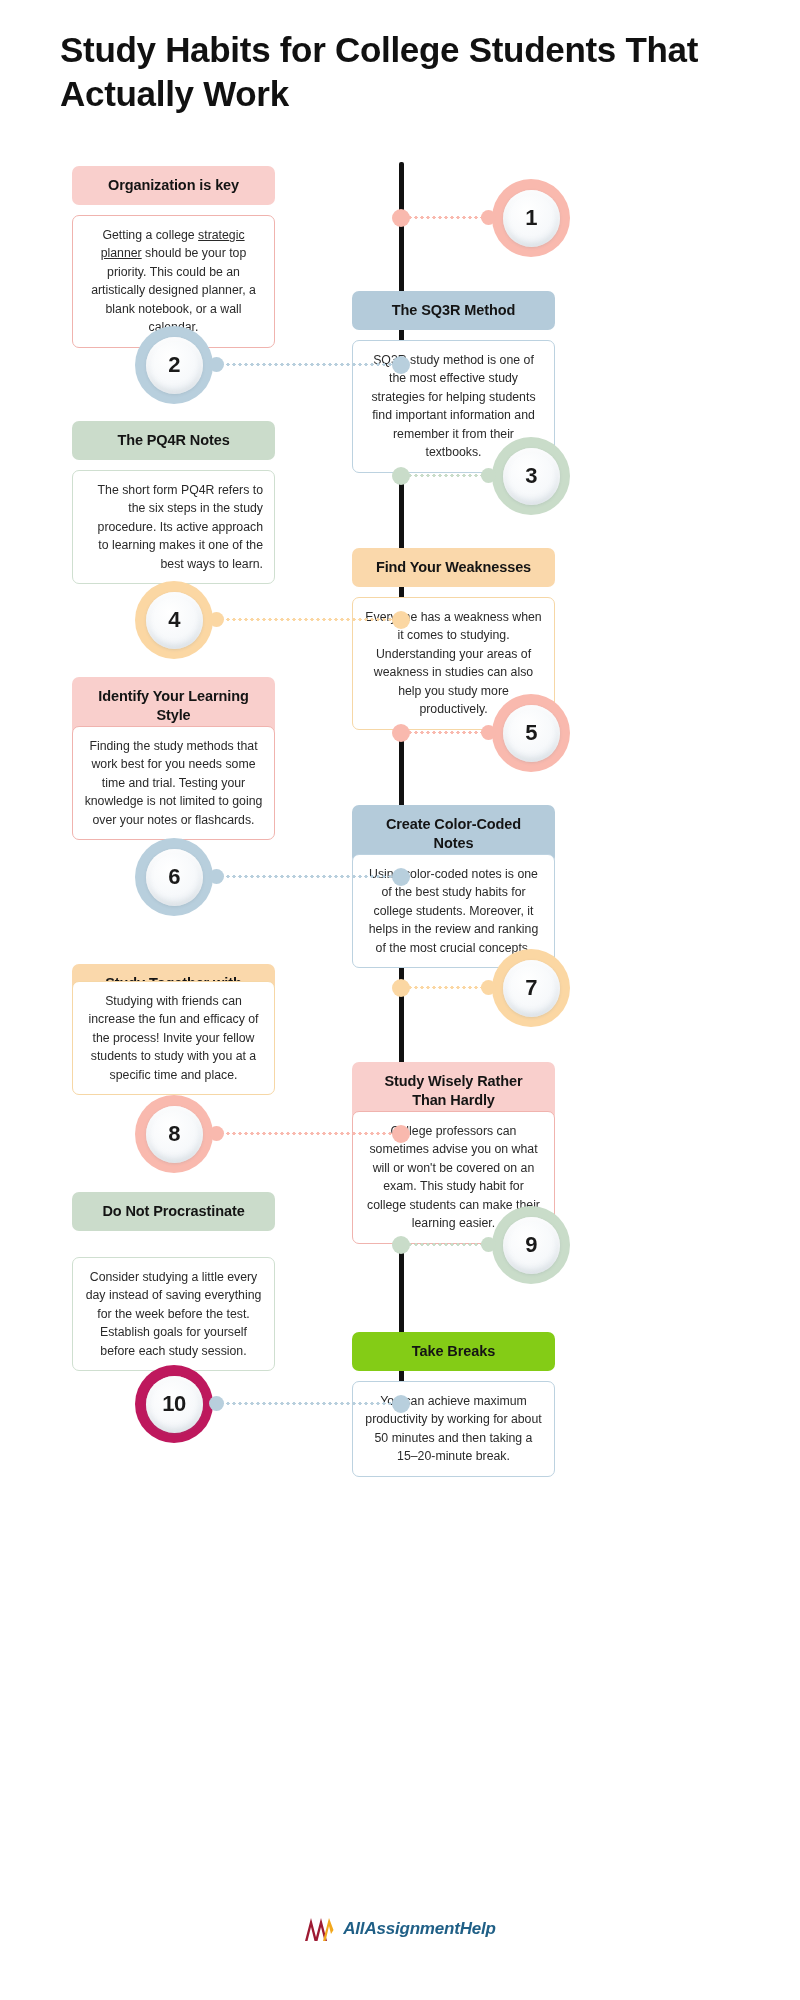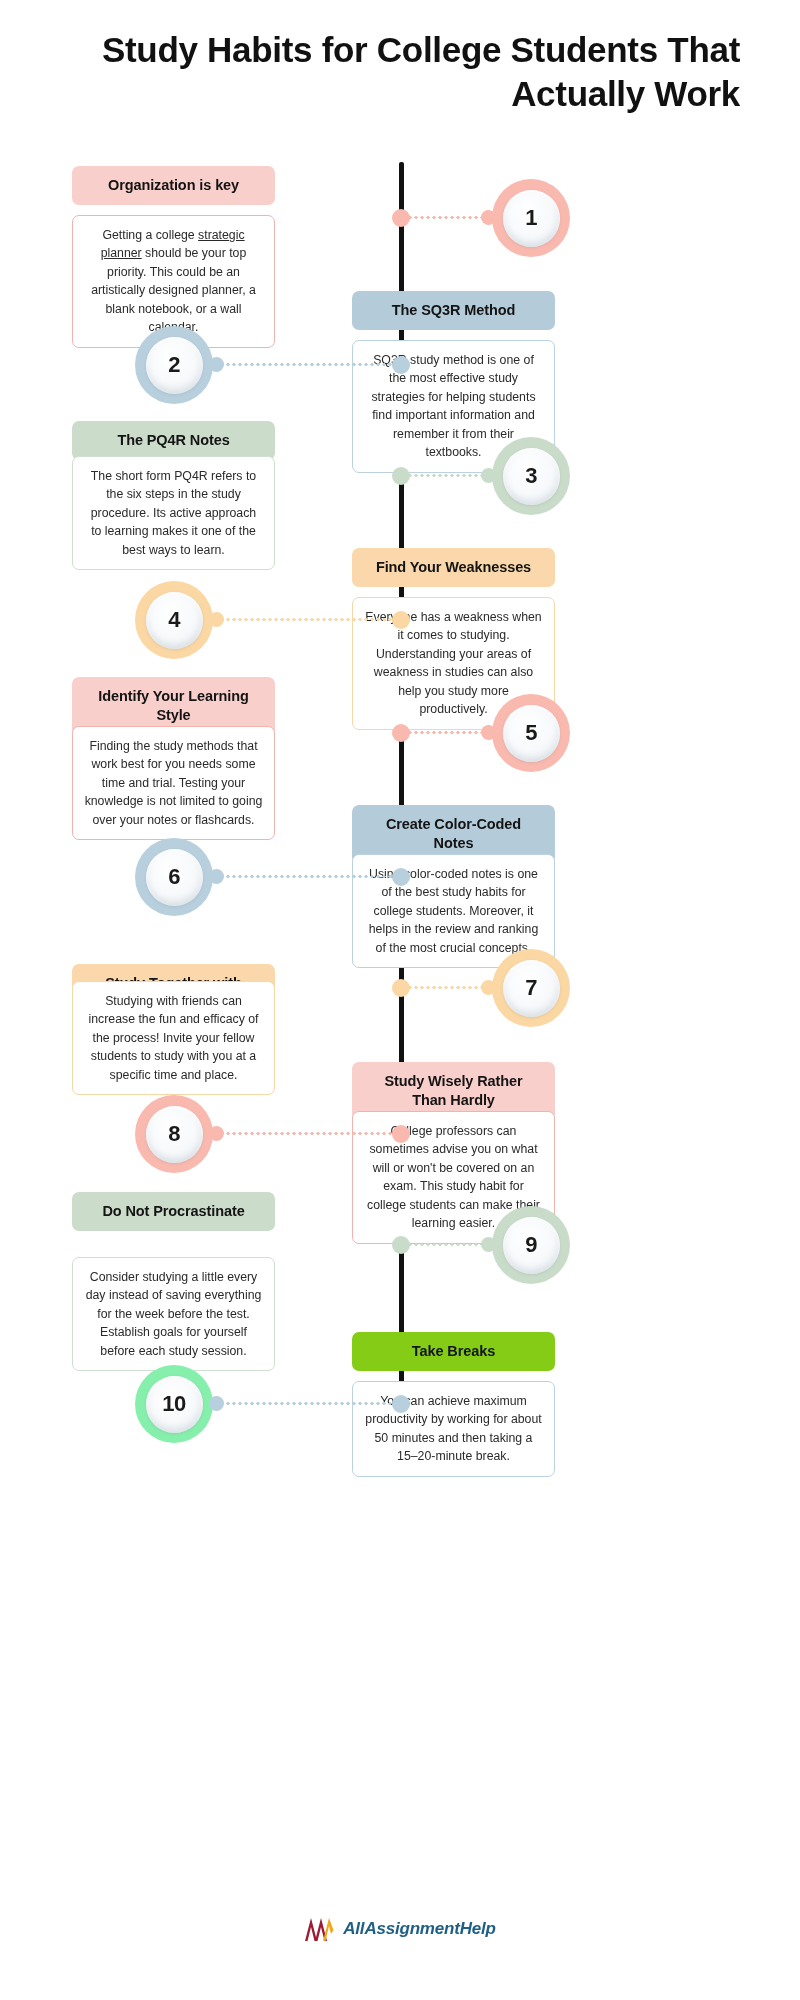--- a/index.html
+++ b/index.html
@@ -8,27 +8,27 @@
     width: 800px;
     height: 2000px;
     background: #ffffff;
     font-family: "Liberation Sans", sans-serif;
     position: relative;
     overflow: hidden;
   }
 
   
   .title {
-    text-align: right;
+    text-align: left;
     font-size: 35px;
     font-weight: bold;
     line-height: 1.26;
     letter-spacing: -0.3px;
     color: #111111;
-    padding: 28px 60px 0 36px;
+    padding: 28px 60px 0 60px;
   }
 
   
   .timeline {
     position: absolute;
     left: 0;
     top: 148px;
     width: 800px;
     height: 1700px;
   }
@@ -174,21 +174,21 @@
           <div class="inner">2</div>
         </div>
         <div class="conn" style="color: rgb(184, 207, 221); top: 208px; left: 213px; width: 188px;">
           <div class="dots"></div>
           <div class="knob spine-end" style="right: -9px;"></div>
           <div class="knob" style="left: -4px;"></div>
         </div>
       </div>
       <div class="row">
         <div class="pill left" style="top: 273px; background: rgb(203, 220, 203);">The PQ4R Notes</div>
-        <div class="card left" style="top: 308px; border-color: rgb(207, 223, 208);">The short form PQ4R refers to the six steps in the study procedure. Its active approach to learning makes it one of the best ways to learn.</div>
+        <div class="card left" style="top: 322px; border-color: rgb(207, 223, 208); text-align: right;">The short form PQ4R refers to the six steps in the study procedure. Its active approach to learning makes it one of the best ways to learn.</div>
         <div class="circle" style="top: 289px; left: 492px; background: rgb(201, 220, 201);">
           <div class="inner">3</div>
         </div>
         <div class="conn" style="color: rgb(201, 220, 201); top: 319px; left: 401px; width: 91px;">
           <div class="dots"></div>
           <div class="knob spine-end" style="left: -9px;"></div>
           <div class="knob" style="right: -4px;"></div>
         </div>
       </div>
       <div class="row">
@@ -259,21 +259,21 @@
         </div>
         <div class="conn" style="color: rgb(201, 220, 201); top: 1088px; left: 401px; width: 91px;">
           <div class="dots"></div>
           <div class="knob spine-end" style="left: -9px;"></div>
           <div class="knob" style="right: -4px;"></div>
         </div>
       </div>
       <div class="row">
         <div class="pill right" style="top: 1184px; background: #84cc16;">Take Breaks</div>
         <div class="card right" style="top: 1233px; border-color: rgb(188, 210, 224);">You can achieve maximum productivity by working for about 50 minutes and then taking a 15–20-minute break.</div>
-        <div class="circle" style="top: 1217px; left: 135px; background: #86efac;">
+        <div class="circle" style="top: 1217px; left: 135px; background: #be185d;">
           <div class="inner">10</div>
         </div>
         <div class="conn" style="color: rgb(184, 207, 221); top: 1247px; left: 213px; width: 188px;">
           <div class="dots"></div>
           <div class="knob spine-end" style="right: -9px;"></div>
           <div class="knob" style="left: -4px;"></div>
         </div>
       </div>
     </div>
 </div>

